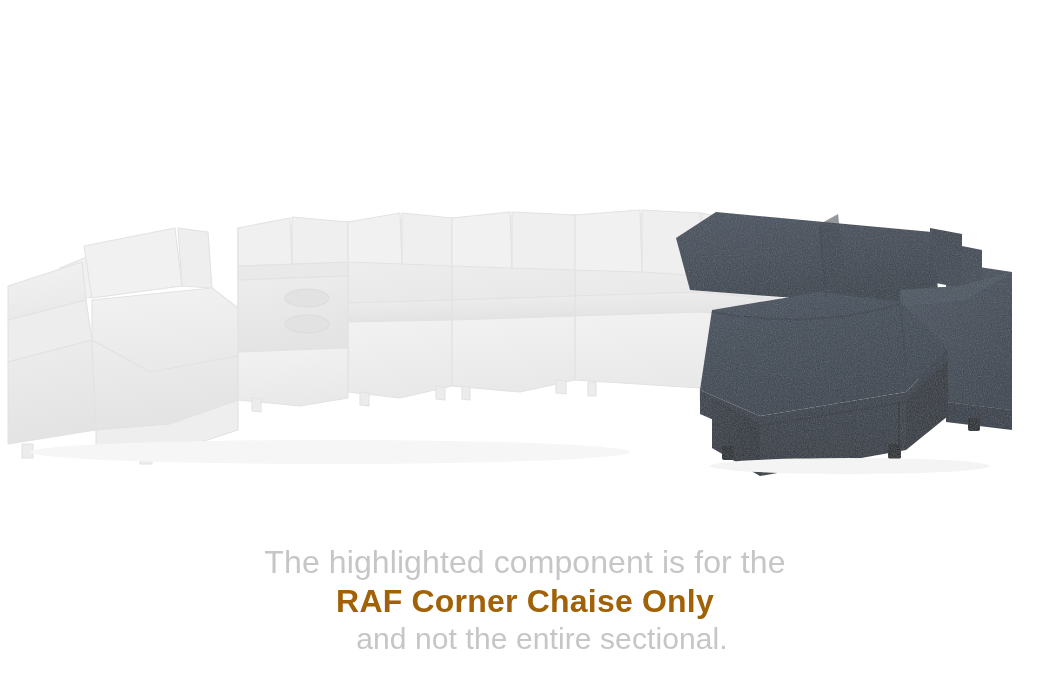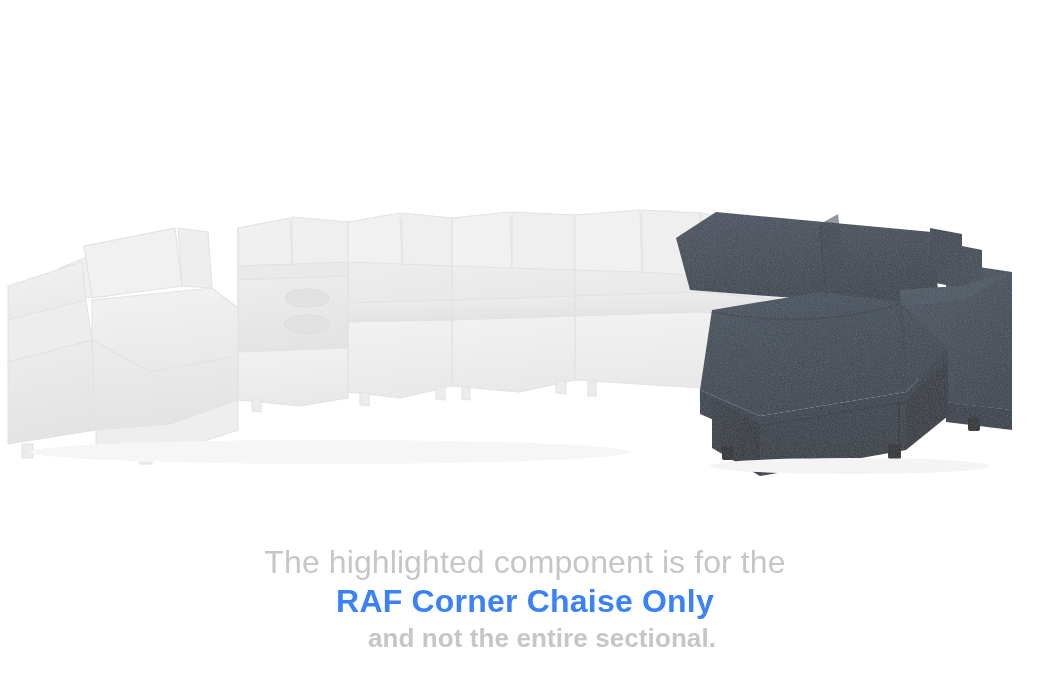--- a/index.html
+++ b/index.html
@@ -55,27 +55,27 @@
   #caption-line-1 {
     font-size: 32px;
     font-weight: 400;
     color: #c6c6c6;
     line-height: 34px;
     letter-spacing: 0.1px;
   }
   #caption-line-2 {
     font-size: 32px;
     font-weight: 700;
-    color: #3b82f6;
+    color: #a16207;
     line-height: 44px;
     letter-spacing: 0.2px;
   }
   #caption-line-3 {
-    font-size: 26px;
-    font-weight: 700;
+    font-size: 30px;
+    font-weight: 400;
     color: #c6c6c6;
     line-height: 31px;
     letter-spacing: 0.1px;
     margin-left: 34px;
   }
 </style>
 </head>
 <body>
 
 <div id="stage">

